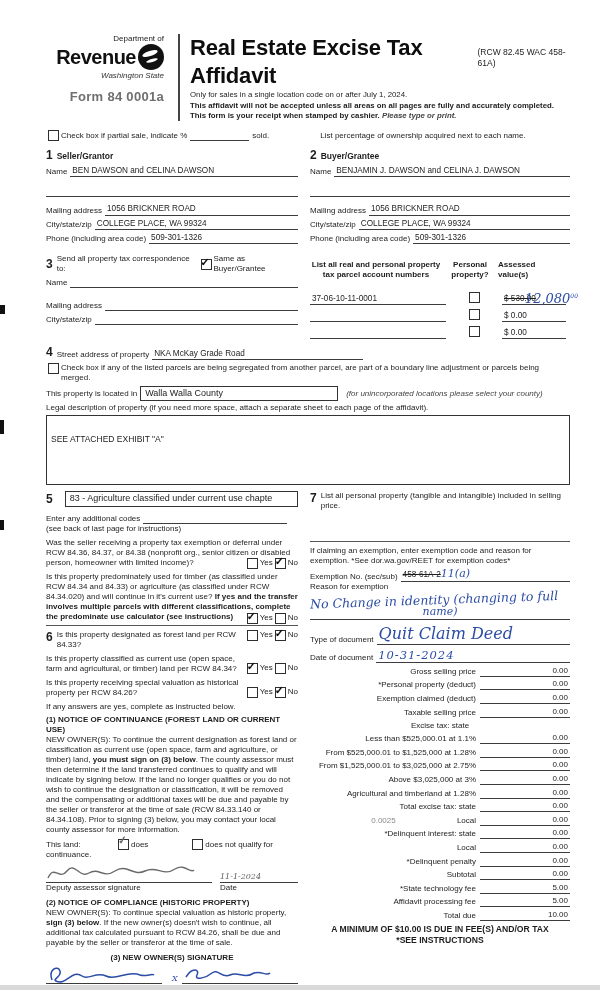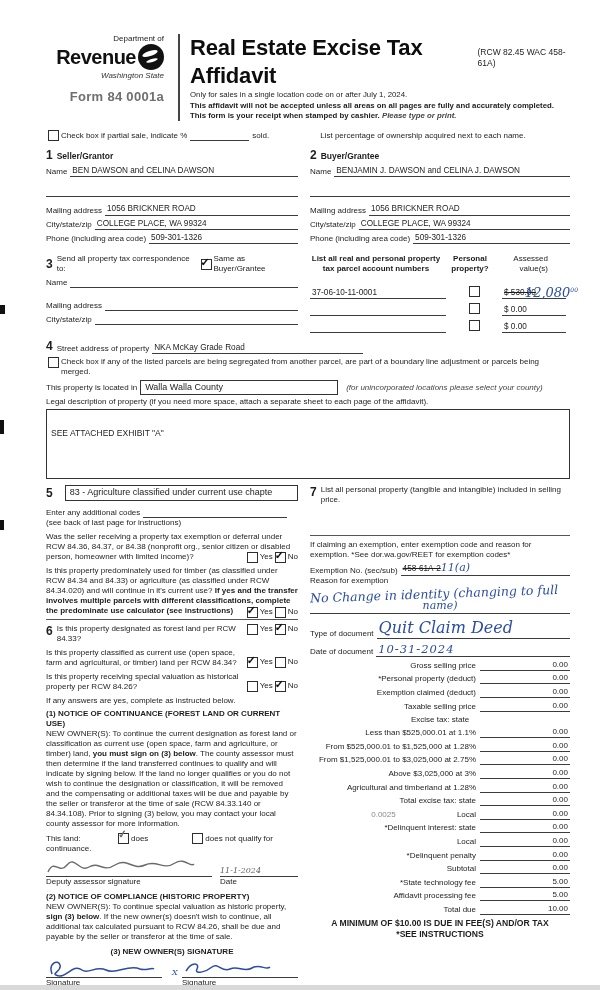--- a/index.html
+++ b/index.html
@@ -150,24 +150,24 @@
         </div>
       <div class="fline">
           <span class="lbl">City/state/zip</span>
           <span class="fill">COLLEGE PLACE, WA 99324</span>
         </div>
       <div class="fline">
           <span class="lbl">Phone (including area code)</span>
           <span class="fill">509-301-1326</span>
         </div>
 
-      <div class="row" style="margin-top:10px;gap:6px;align-items:flex-start;">
+      <div class="row" style="margin-top:16px;gap:6px;align-items:flex-start;">
         <div style="width:132px;text-align:center;font-weight:bold;">List all real and personal property tax parcel account numbers</div>
         <div style="width:44px;text-align:center;font-weight:bold;">Personal property?</div>
-        <div style="width:50px;text-align:right;font-weight:normal;">Assessed value(s)</div>
+        <div style="width:50px;text-align:left;font-weight:bold;">Assessed value(s)</div>
       </div>
       <div class="row" style="gap:6px;align-items:flex-end;margin-top:12px;position:relative;">
         <span class="fill" style="flex:none;width:132px;">37-06-10-11-0001</span>
         <span style="width:44px;text-align:center;"><span class="cb" data-checked="false"></span></span>
         <span class="fill" style="flex:none;width:60px;text-decoration:line-through;">$ 530.00</span>
         <span class="hw" style="position:absolute;right:-8px;bottom:-2px;font-size:13px;white-space:nowrap;"><span>12,080</span><sup>00</sup></span>
       </div>
       <div class="row" style="gap:6px;align-items:flex-end;margin-top:4px;">
         <span class="fill" style="flex:none;width:132px;"></span>
         <span style="width:44px;text-align:center;"><span class="cb" data-checked="false"></span></span>

